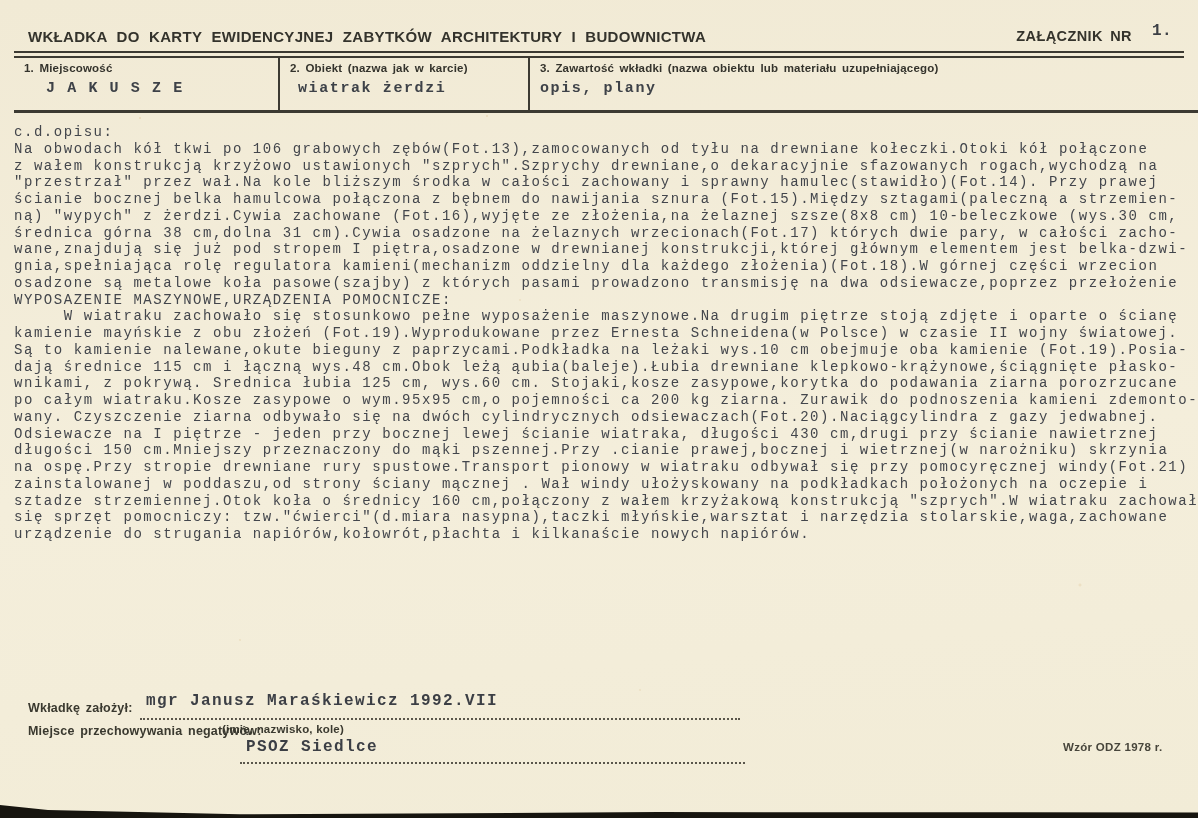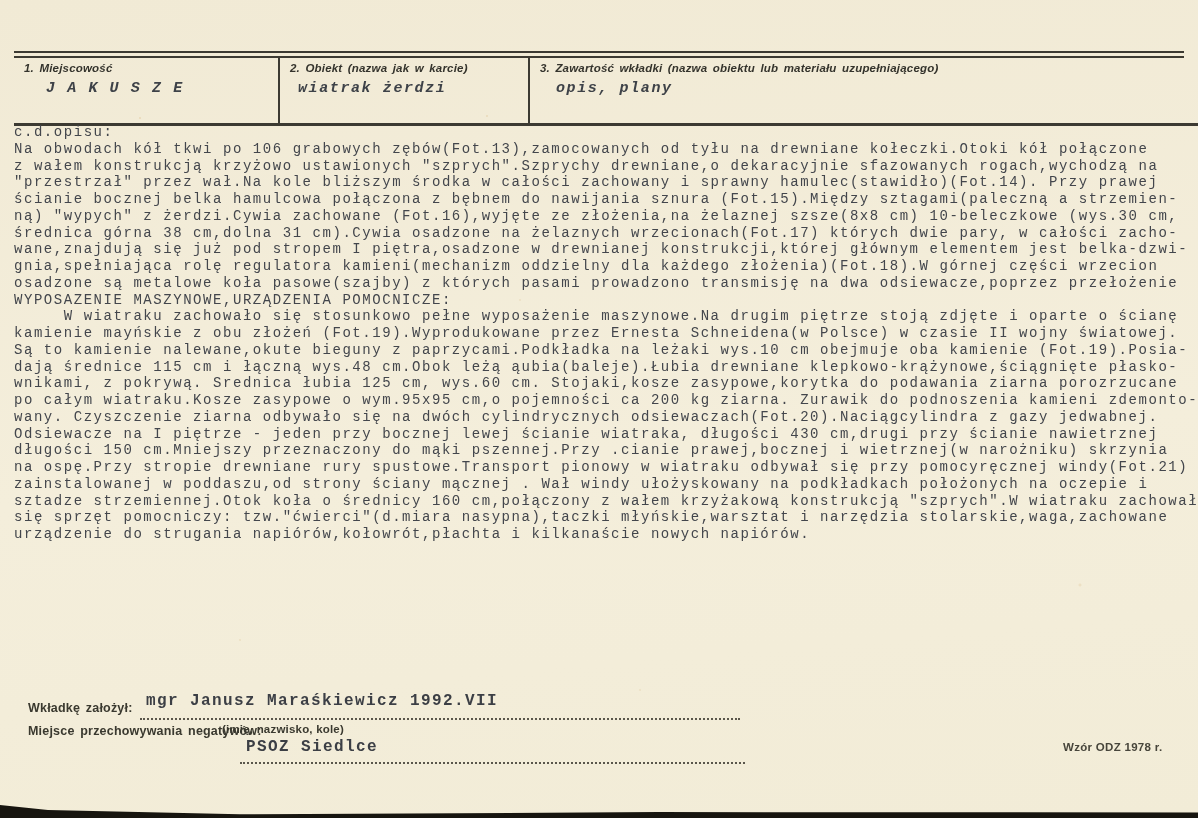--- a/index.html
+++ b/index.html
@@ -24,29 +24,29 @@
   .ink  { color:#34332c; }
 
   .header { position:absolute; left:28px; right:26px; top:28px; display:flex; justify-content:space-between; align-items:flex-start; }
   .title  { font-weight:bold; font-size:15px; letter-spacing:.3px; word-spacing:5px; }
   .attachment { display:flex; gap:20px; align-items:flex-start; font-weight:bold; font-size:14.5px; letter-spacing:.4px; word-spacing:3px; }
   .attachment .num { font-family:"Liberation Mono", monospace; font-weight:bold; font-size:16px; position:relative; top:-6px; color:#3c3f45; }
 
   .rule-double { position:absolute; left:14px; right:14px; top:51px; height:3px;
     border-top:2px solid #3c3a32; border-bottom:2px solid #3c3a32; }
 
-  .form-row { position:absolute; left:14px; right:0; top:56px; height:70px;
-    display:grid; grid-template-columns:264px 250px 1fr; border-bottom:3px solid #3c3a32; box-sizing:border-box;font-style:italic; }
+  .form-row { position:absolute; left:14px; right:0; top:56px; height:57px;
+    display:grid; grid-template-columns:264px 250px 1fr; border-bottom:3px solid #3c3a32; box-sizing:border-box; }
   .cell { padding:6px 8px 0 10px; box-sizing:border-box; }
   .cell + .cell { border-left:2px solid #3c3a32; }
   .flabel { font-size:11.5px; font-weight:bold; letter-spacing:.2px; word-spacing:2px; color:#34332c; }
   .fvalue { font-family:"Liberation Mono", monospace; font-weight:bold; font-size:15px; color:#3e4248; margin-top:6px; letter-spacing:1.6px; }
   .cell:nth-child(1) .fvalue { margin-left:22px; }
   .cell:nth-child(2) .fvalue { margin-left:8px; }
-  .cell:nth-child(3) .fvalue { margin-left:16px; }
+  .cell:nth-child(3) .fvalue { margin-left:0; }
 
   .body-text { position:absolute; left:14px; top:124px; width:1182px;
     font-family:"Liberation Mono", monospace; font-size:14px; line-height:16.75px;
     letter-spacing:1.55px; color:#43464c; white-space:pre; }
   .body-text .line { height:16.75px; }
 
   .f-label { position:absolute; font-size:12.5px; font-weight:bold; letter-spacing:.2px; word-spacing:2px; color:#3a392f; }
   .f1-label { left:28px; top:701px; }
   .f1-value { position:absolute; left:146px; top:692px; font-family:"Liberation Mono",monospace; font-weight:bold; font-size:16px; letter-spacing:1.4px; color:#3c3f45; }
   .f1-line  { position:absolute; left:140px; top:703px; width:600px; height:15px; border-bottom:2px dotted #5a564b; }
@@ -57,20 +57,27 @@
   .form-code { position:absolute; left:1063px; top:741px; font-size:11.5px; font-weight:bold; color:#47453b; letter-spacing:.3px; }
 
   .scan-edge { position:absolute; left:0; bottom:0; width:100%; height:14px; background:#17150f;
     clip-path:polygon(0 8%, 4% 42%, 20% 74%, 55% 58%, 100% 60%, 100% 100%, 0 100%); }
 </style>
 </head>
 <body>
 
 <div class="page">
 
+  <div class="header">
+    <div class="title ink">WKŁADKA DO KARTY EWIDENCYJNEJ ZABYTKÓW ARCHITEKTURY I BUDOWNICTWA</div>
+    <div class="attachment ink">
+      <span>ZAŁĄCZNIK NR</span>
+      <span class="num">1.</span>
+    </div>
+  </div>
 
   <div class="rule-double"></div>
 
   <div class="form-row">
     <div class="cell">
       <div class="flabel">1. Miejscowość</div>
       <div class="fvalue">J A K U S Z E</div>
     </div>
     <div class="cell">
       <div class="flabel">2. Obiekt (nazwa jak w karcie)</div>

